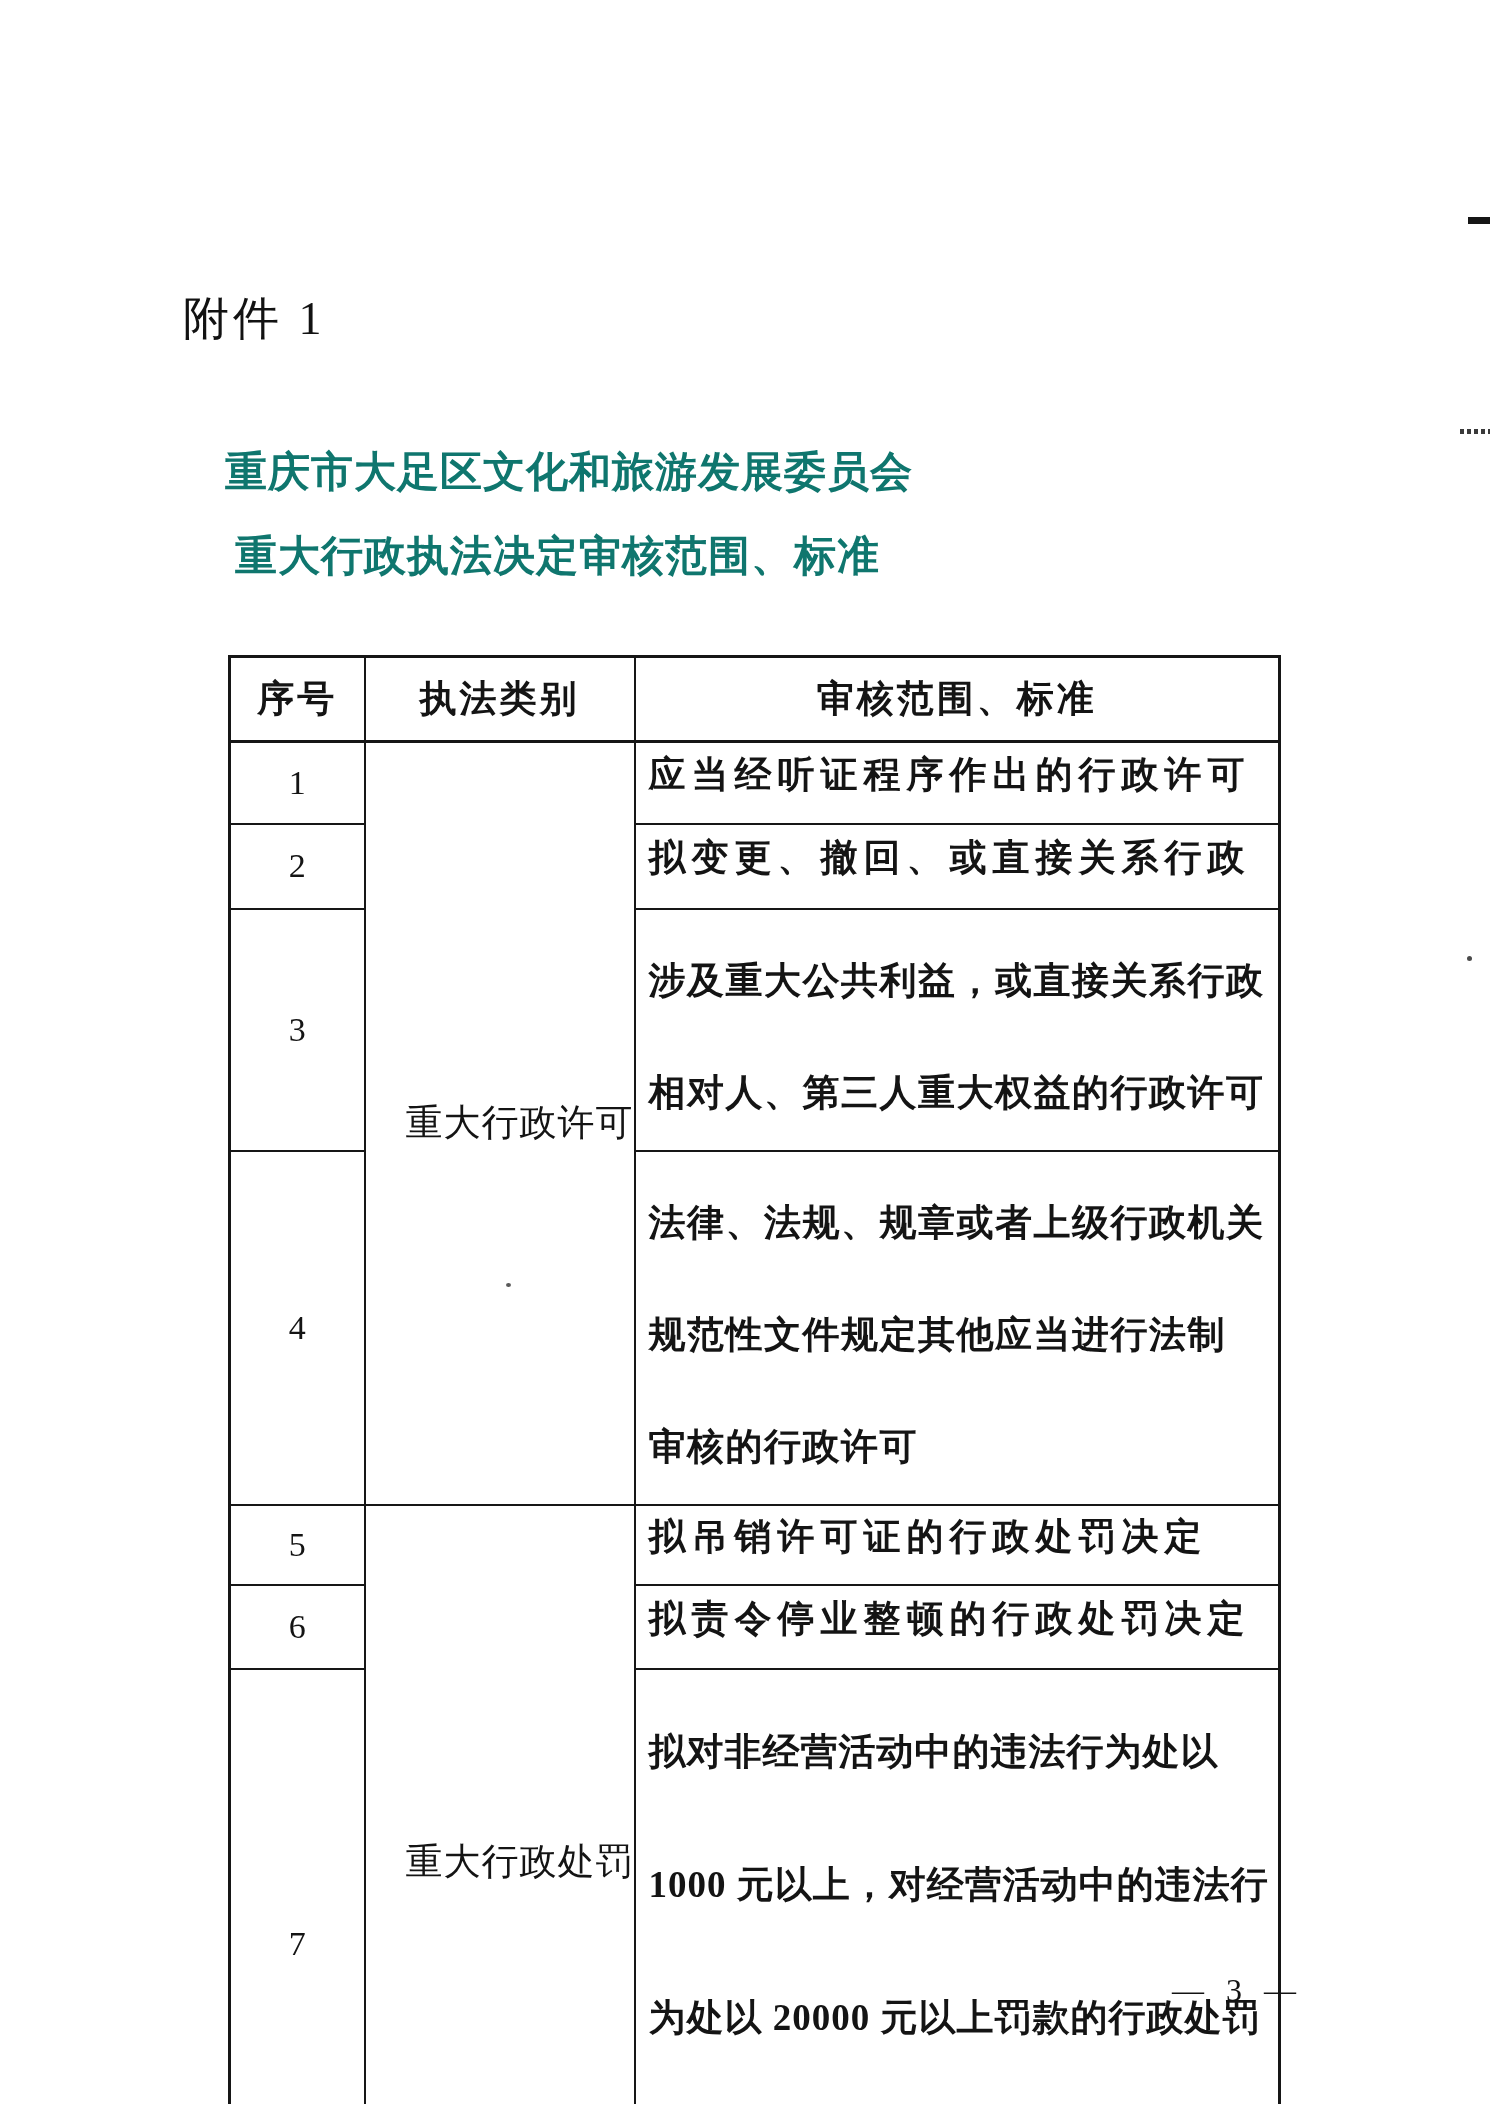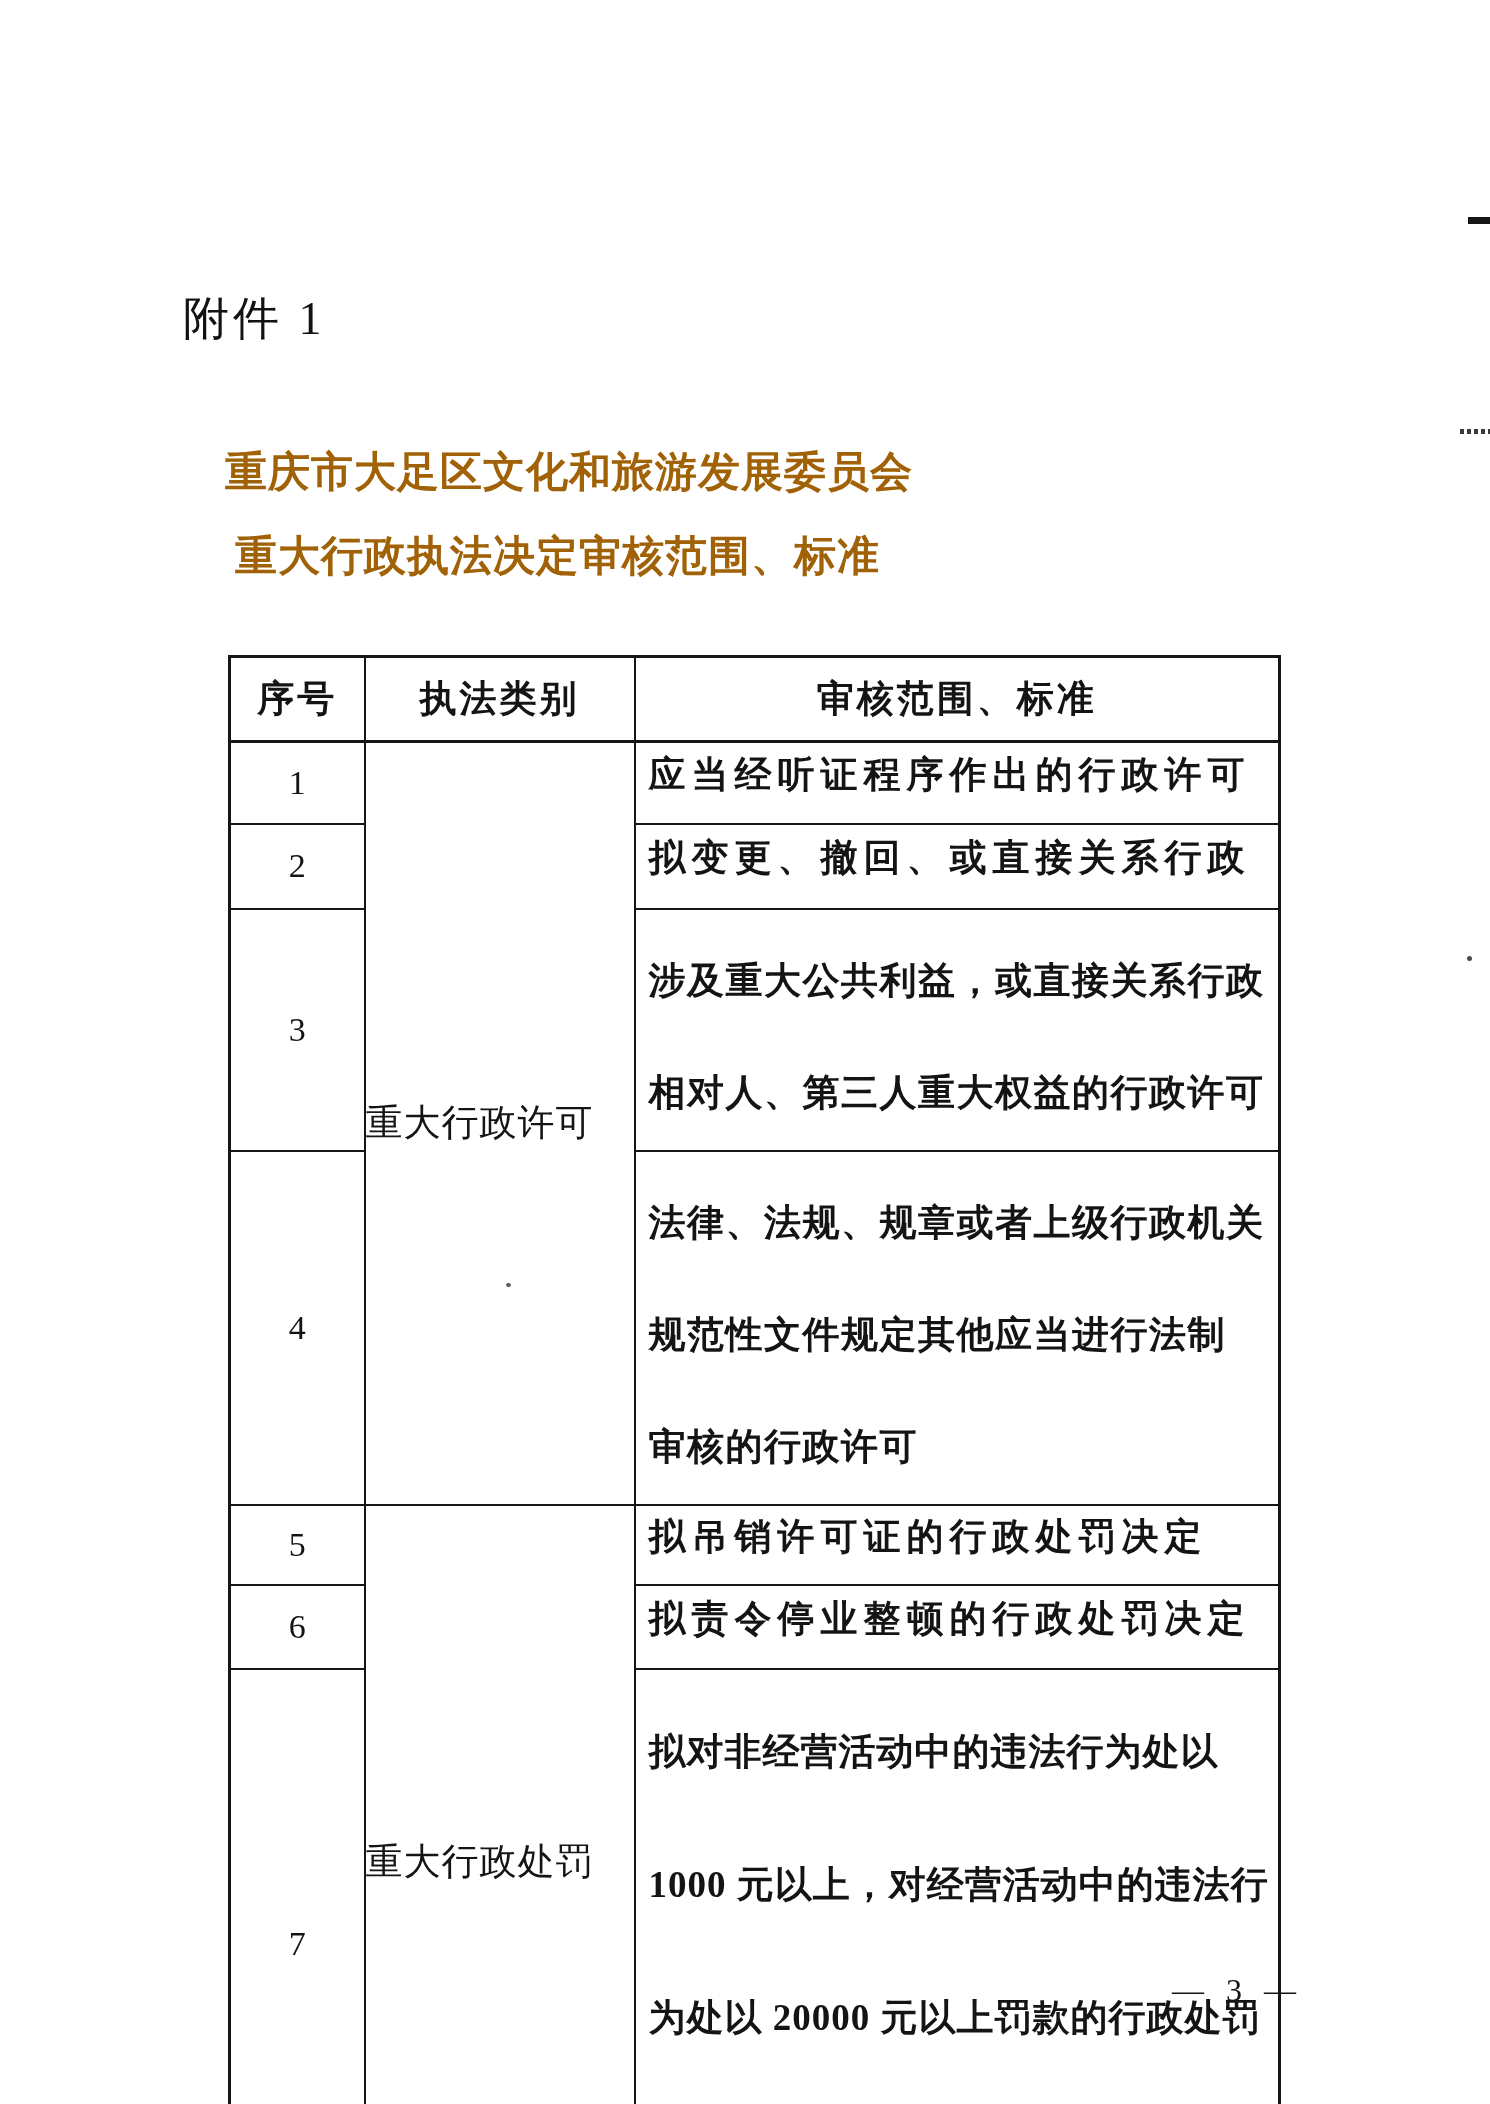--- a/index.html
+++ b/index.html
@@ -28,21 +28,21 @@
   .doc-title {
     position: absolute;
     left: 225px;
     top: 430px;
     width: 665px;
     text-align: center;
     font-weight: bold;
     font-size: 42px;
     line-height: 84px;
     letter-spacing: 1px;
-    color: #a16207;
+    color: #0f766e;
     white-space: nowrap;
   }
 
   table.review-table {
     position: absolute;
     left: 228px;
     top: 655px;
     width: 1050px;
     border-collapse: collapse;
     table-layout: fixed;
@@ -75,21 +75,21 @@
   }
   th.col-header.thick-bottom { border-bottom-width: 3px; }
 
   td.no-cell {
     font-size: 34px;
     text-align: center;
   }
 
   td.cat-cell {
     font-size: 37px;
-    text-align: left;
+    text-align: right;
     letter-spacing: 1px;
   }
 
   td.content-cell {
     padding: 0 8px 16px 13px;
     font-size: 37px;
     font-weight: bold;
   }
   td.content-cell .line { white-space: nowrap; }
   td.content-cell.single .line { letter-spacing: 6px; }

